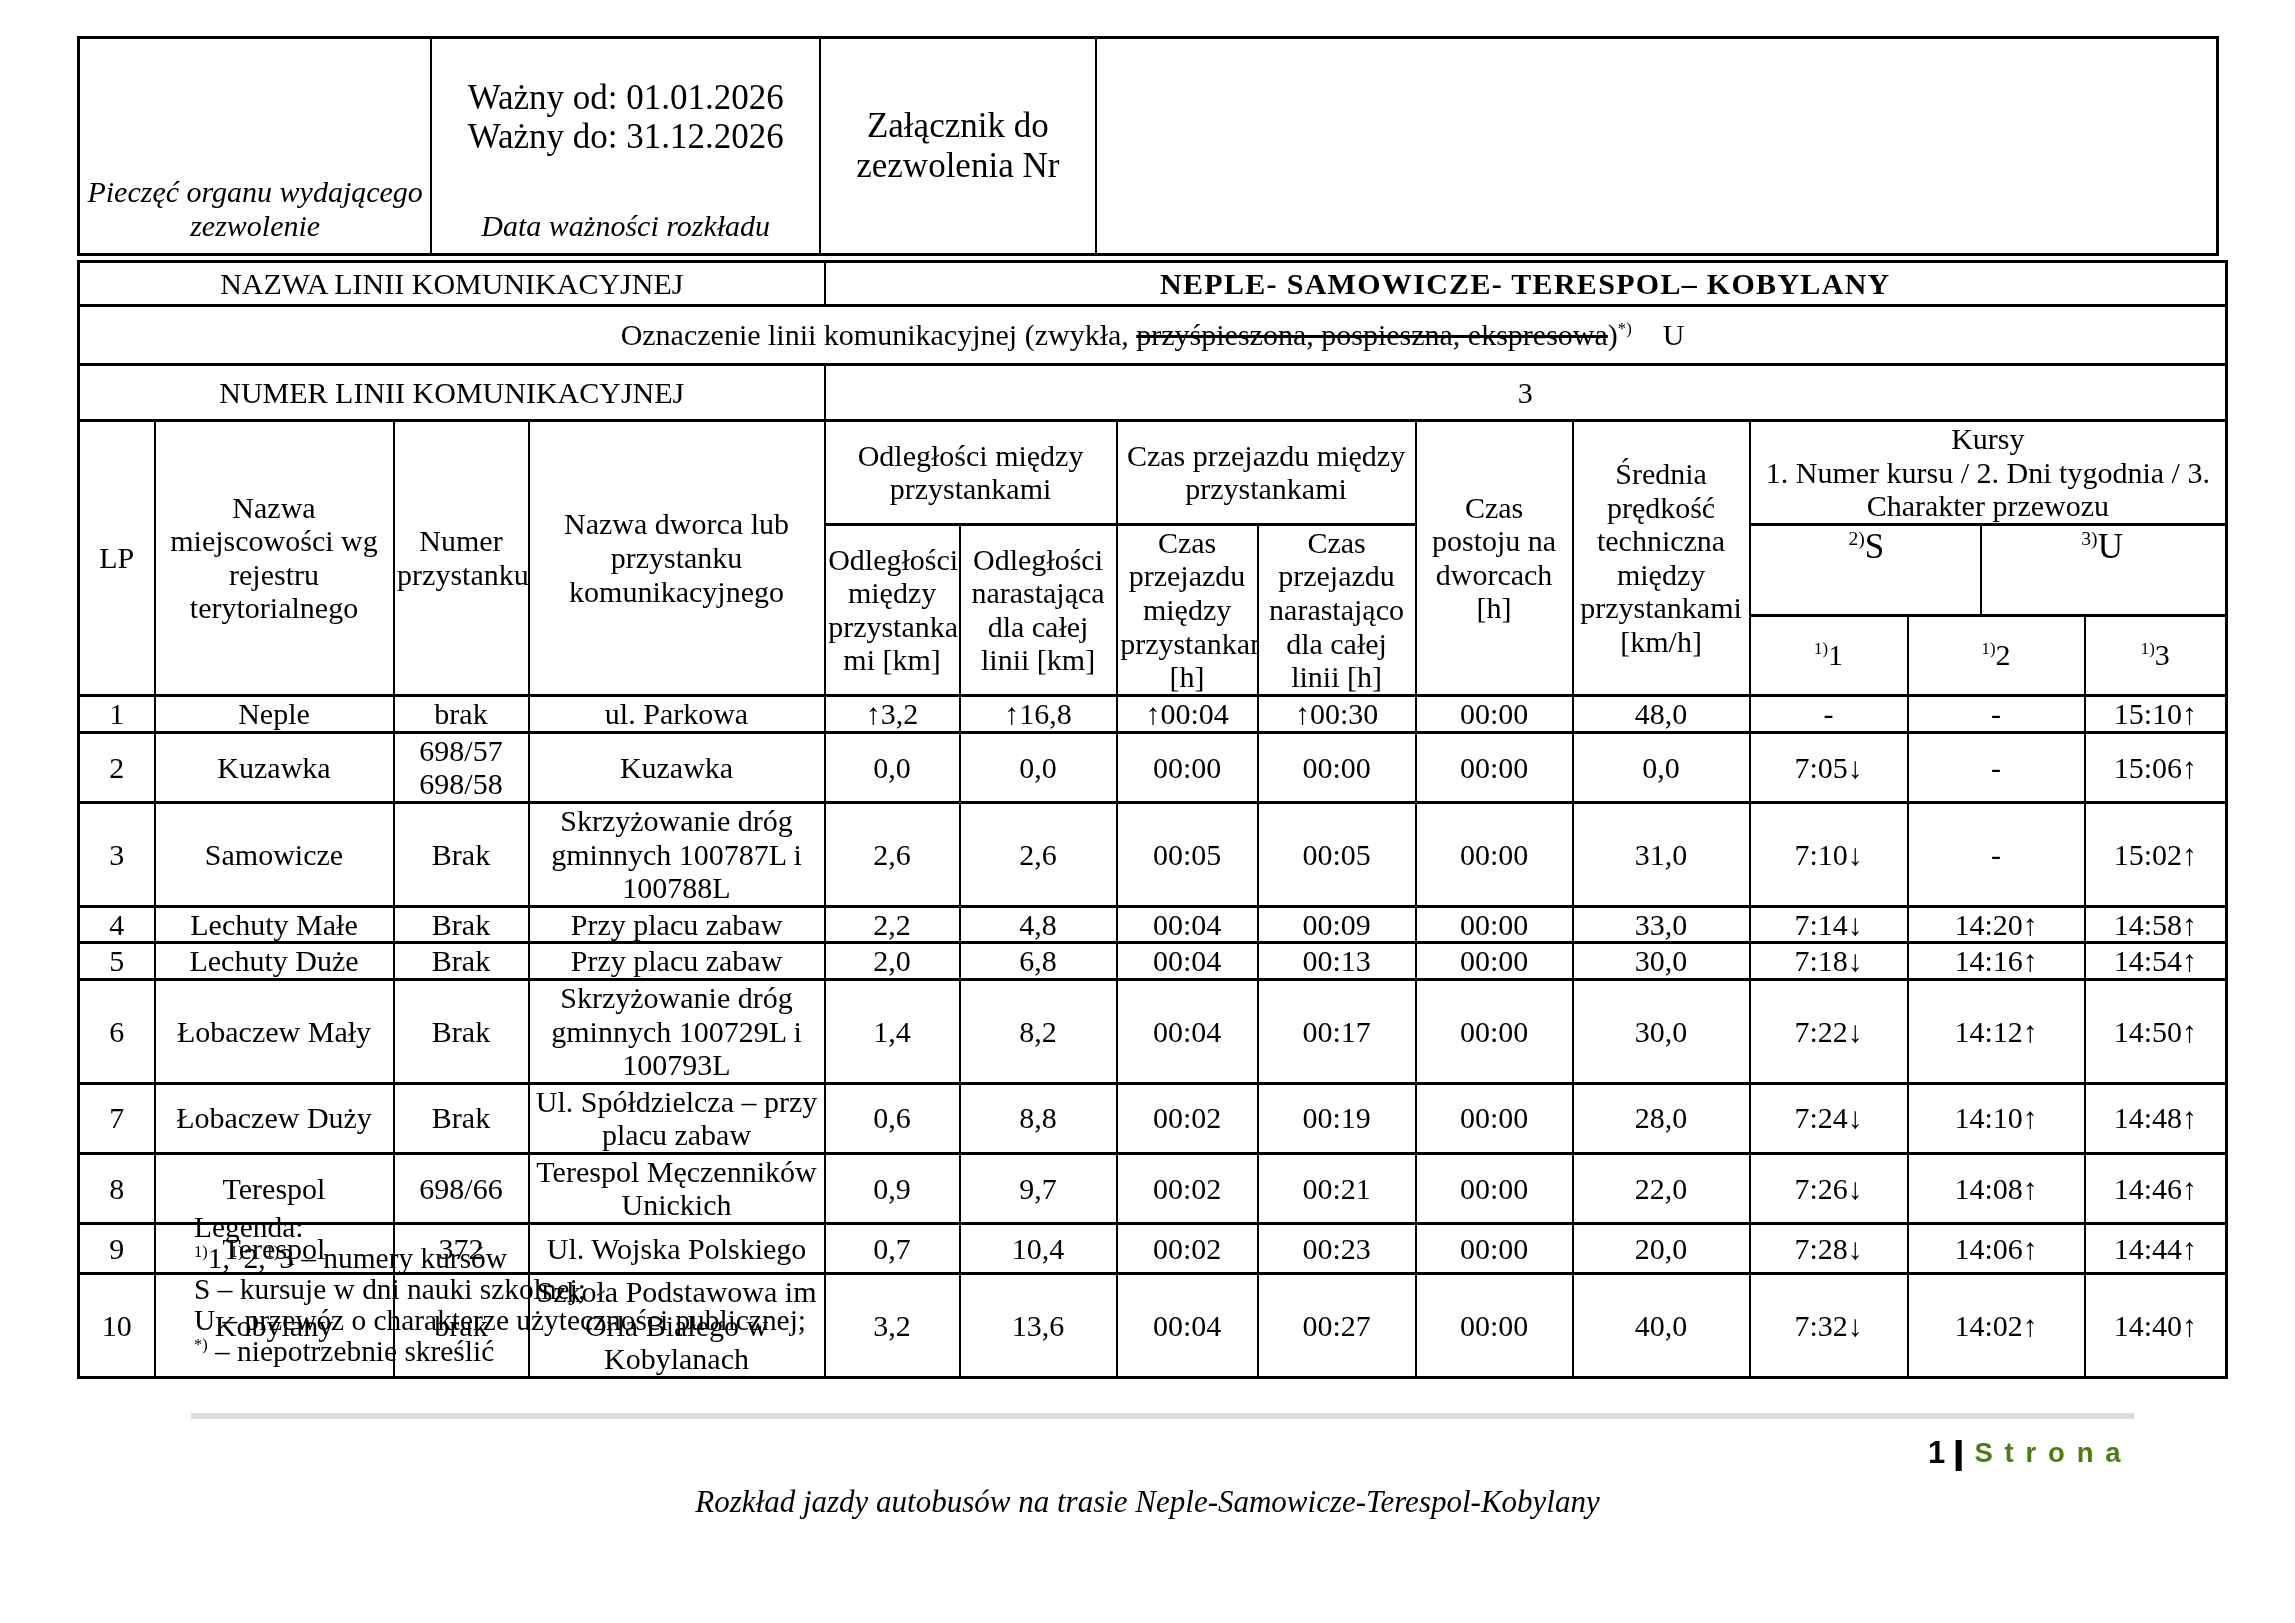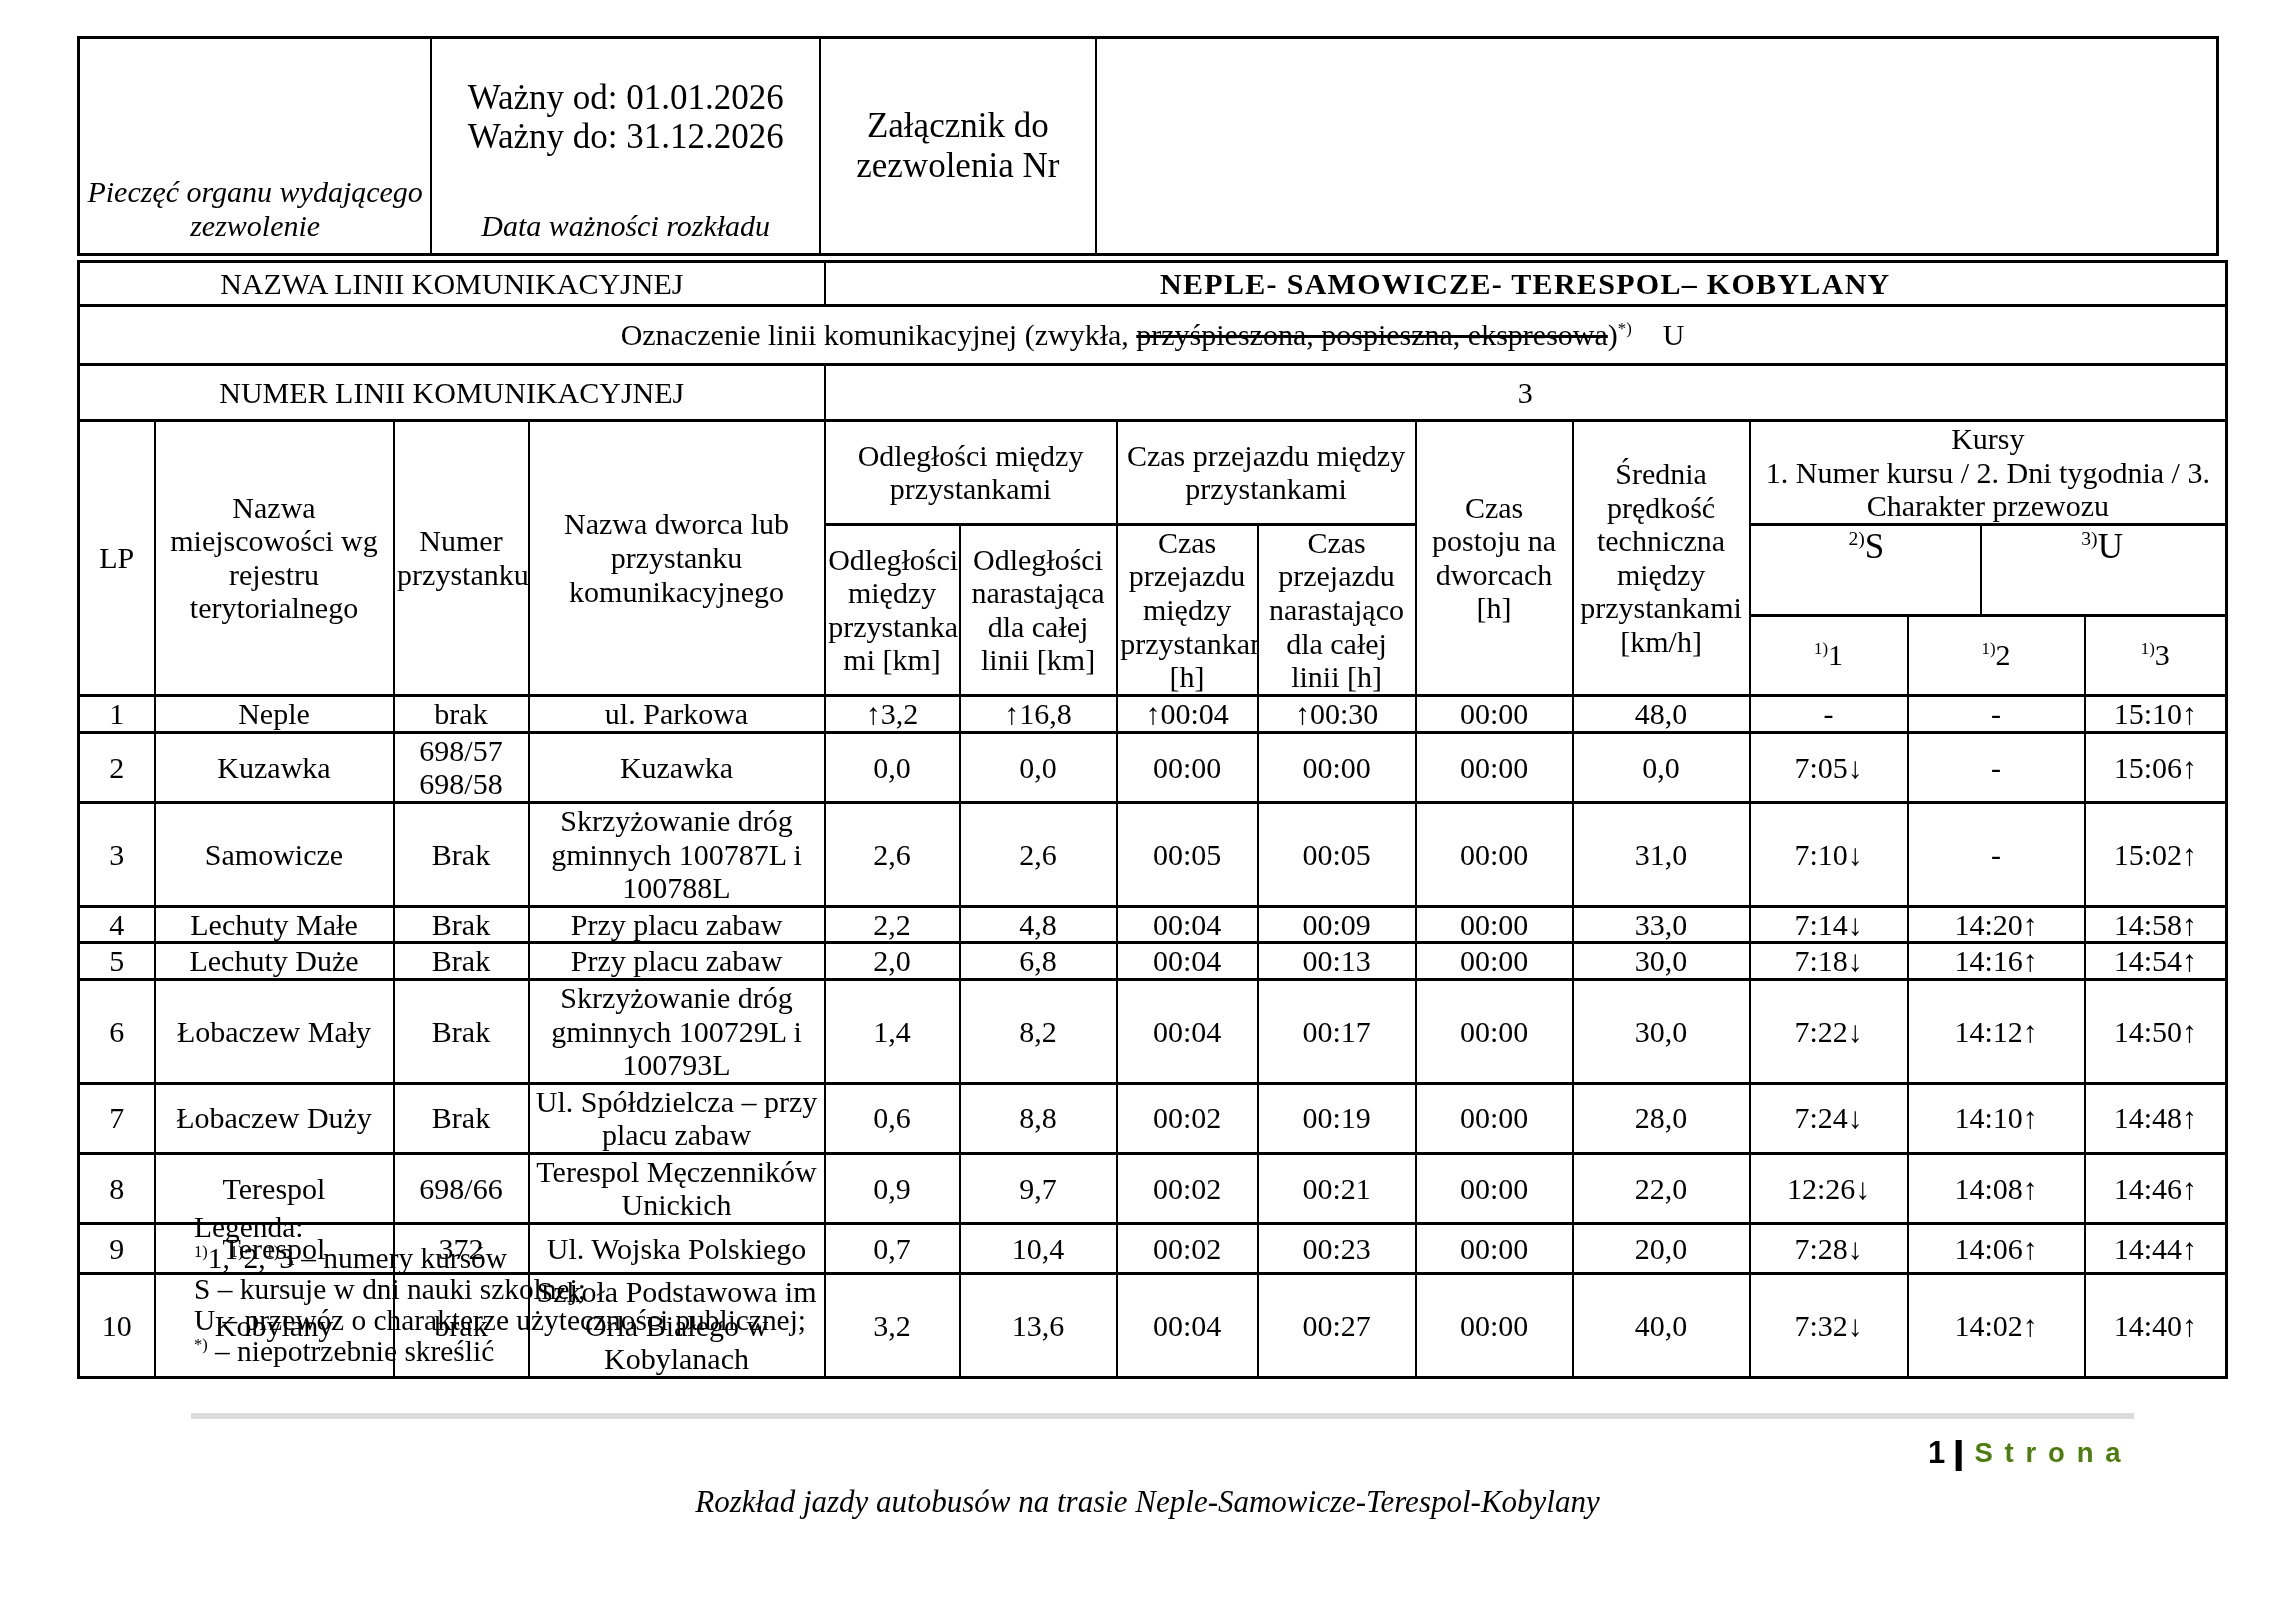--- a/index.html
+++ b/index.html
@@ -258,21 +258,21 @@
       <td>8</td>
       <td>Terespol</td>
       <td class="prewrap">698/66</td>
       <td>Terespol Męczenników Unickich</td>
       <td>0,9</td>
       <td>9,7</td>
       <td>00:02</td>
       <td>00:21</td>
       <td>00:00</td>
       <td>22,0</td>
-      <td>12:26↓</td>
+      <td>7:26↓</td>
       <td>14:08↑</td>
       <td>14:46↑</td>
     </tr>
     <tr class="d9">
       <td>9</td>
       <td>Terespol</td>
       <td class="prewrap">372</td>
       <td>Ul. Wojska Polskiego</td>
       <td>0,7</td>
       <td>10,4</td>

